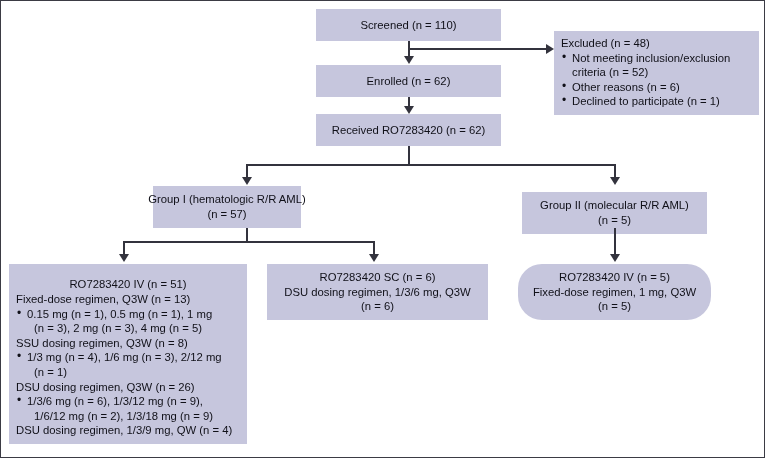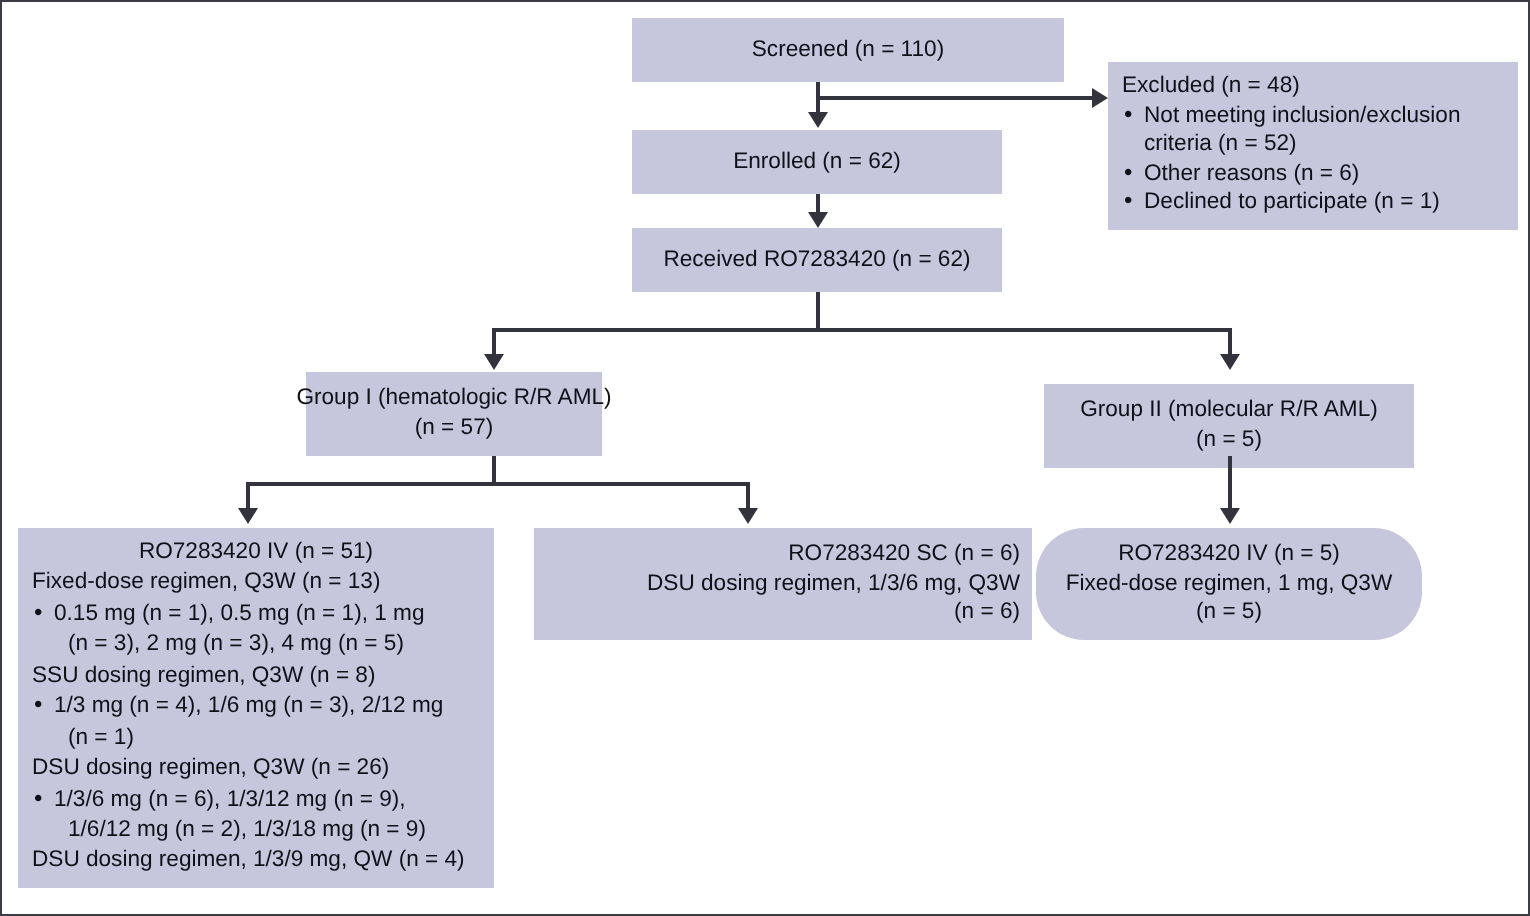--- a/index.html
+++ b/index.html
@@ -28,21 +28,21 @@
     flex-direction: column;
     justify-content: center;
     align-items: center;
     text-align: center;
     padding: 3px 6px;
   }
   .node .ln { white-space: nowrap; }
   .node.left-align {
     align-items: stretch;
     text-align: left;
-    justify-content: space-between;
+    justify-content: flex-end;
     padding: 5px 7px 6px 7px;
   }
   .node.left-align .ln { white-space: normal; }
   .node .center-line { text-align: center; }
   .hang {
     padding-left: 18px;
   }
   .bullet-item {
     padding-left: 11px;
     position: relative;
@@ -74,21 +74,21 @@
     border-top: 5px solid transparent;
     border-bottom: 5px solid transparent;
     border-left: 8px solid #33333d;
   }
 </style>
 </head>
 <body>
 
 <div id="canvas">
 
-  <div class="node" style="left:315px; top:8px; width:216px; height:32px;">
+  <div class="node" style="left:315px; top:8px; width:185px; height:32px;">
     <div class="ln">Screened (n = 110)</div>
   </div>
 
   <div class="node" style="left:315px; top:64px; width:185px; height:32px;">
     <div class="ln">Enrolled (n = 62)</div>
   </div>
 
   <div class="node" style="left:315px; top:113px; width:185px; height:32px;">
     <div class="ln">Received RO7283420 (n = 62)</div>
   </div>
@@ -139,21 +139,21 @@
     <div class="ln">DSU dosing regimen, Q3W (n = 26)</div>
     <div class="bullet-item">
       <span class="dot">•</span>
       <span>1/3/6 mg (n = 6), 1/3/12 mg (n = 9),</span>
     </div>
     <div class="ln hang">1/6/12 mg (n = 2), 1/3/18 mg (n = 9)</div>
 
     <div class="ln">DSU dosing regimen, 1/3/9 mg, QW (n = 4)</div>
   </div>
 
-  <div class="node" style="left:266px; top:263px; width:249px; height:56px;align-items:flex-end;">
+  <div class="node" style="left:266px; top:263px; width:221px; height:56px;">
     <div class="ln">RO7283420 SC (n = 6)</div>
     <div class="ln">DSU dosing regimen, 1/3/6 mg, Q3W</div>
     <div class="ln">(n = 6)</div>
   </div>
 
   <div class="node" style="left:517px; top:263px; width:193px; height:56px;border-radius:24px;">
     <div class="ln">RO7283420 IV (n = 5)</div>
     <div class="ln">Fixed-dose regimen, 1 mg, Q3W</div>
     <div class="ln">(n = 5)</div>
   </div>

